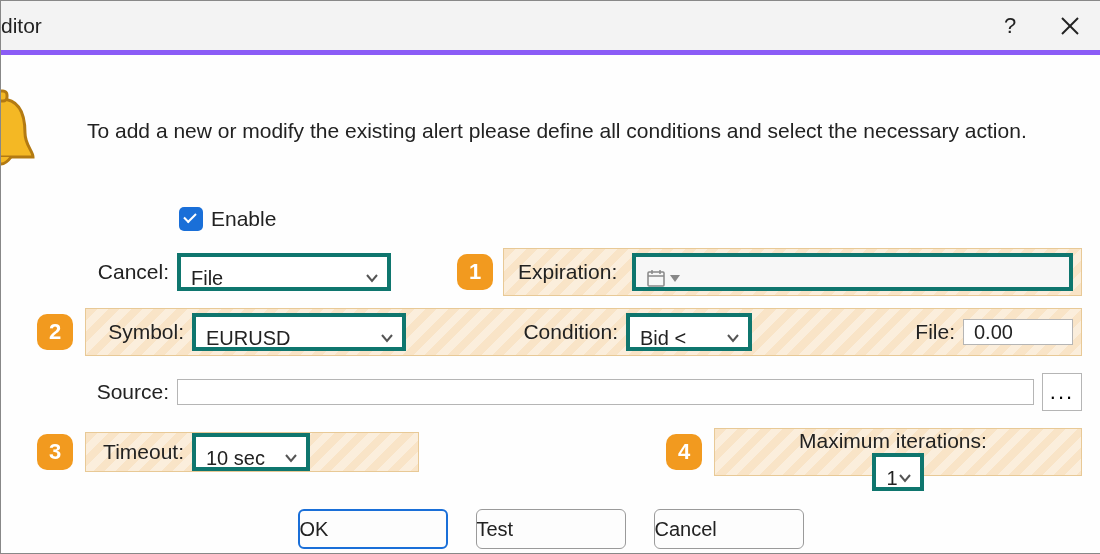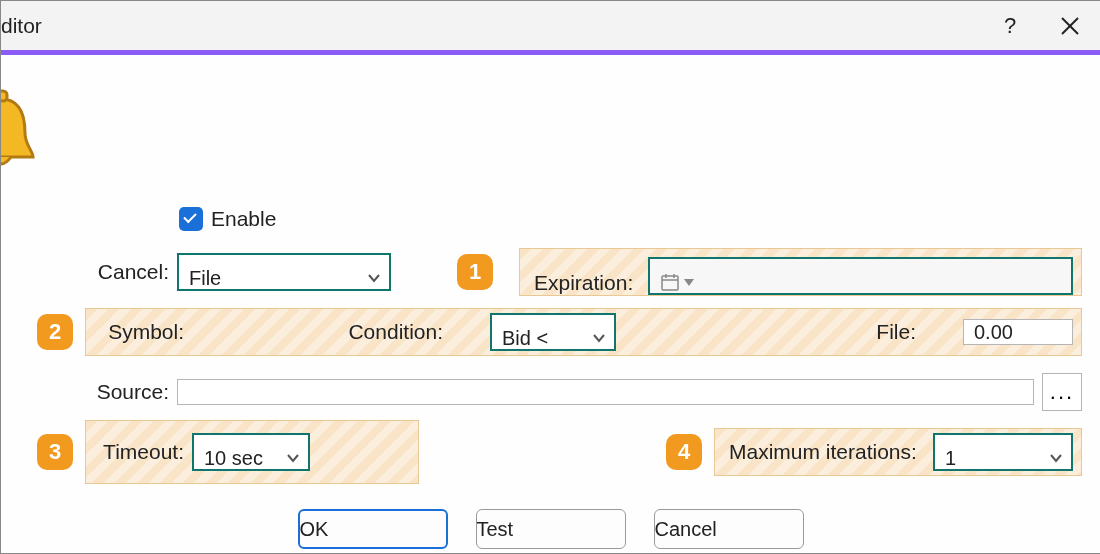--- a/index.html
+++ b/index.html
@@ -125,21 +125,21 @@
     align-items: center;
     justify-content: center;
     margin: 0 6px;
   }
   
   .combo {
     display: flex;
     align-items: center;
     justify-content: space-between;
     background: #fff;
-    border: 2px solid #0f766e;
+    border: 4px solid #0f766e;
     height: 38px;
     padding: 12px 8px 0 10px;
     font-size: 20px;
     color: #222;
   }
   .combo.disabled { color: #888; background:#f7f7f7; }
   .chev { width:14px; height:14px; }
   .chev svg { width:14px; height:14px; display:block; }
   
   .sq {
@@ -216,20 +216,21 @@
 </div>
 
 <div class="header-row">
   <div class="bell-wrap">
     <svg width="80" height="90" viewBox="0 0 80 90">
       <path d="M40 10 C 20 10 16 28 16 44 C 16 56 8 62 8 68 L 72 68 C 72 62 64 56 64 44 C 64 28 60 10 40 10 Z" fill="#f4b824" stroke="#b37a12" stroke-width="3"></path>
       <path d="M30 68 Q 40 82 50 68" fill="#f4b824" stroke="#b37a12" stroke-width="3"></path>
       <rect x="34" y="2" width="12" height="10" rx="4" fill="#f4b824" stroke="#b37a12" stroke-width="3"></rect>
     </svg>
   </div>
+  <div class="instruction">To add a new or modify the existing alert please define all conditions and select the necessary action.</div>
 </div>
 
 <div class="enable-row">
   <div class="chk"></div>
   <span>Enable</span>
 </div>
 
 <div class="form-area">
 
   <div class="row">
@@ -238,41 +239,49 @@
     <div class="combo" style="width:214px">
       <span>File</span>
       <span class="chev">
         <svg viewBox="0 0 14 14">
             <polyline points="2,4 7,10 12,4" fill="none" stroke="#555" stroke-width="2"></polyline>
           </svg>
       </span>
     </div>
     <div style="width:60px"></div>
     <div class="callout">1</div>
-    <div class="stripe" style="flex:1; height:48px; display:flex; align-items:flex-end; margin-left:20px; padding:0 8px;">
+    <div class="stripe" style="flex:1; height:48px; display:flex; align-items:center; margin-left:4px; padding:0 8px;">
       <div class="lbl" style="width:120px; text-align:left; padding-left:6px">Expiration:</div>
       <div class="combo disabled" style="flex:1">
         <span class="cal-btn">
           <svg viewBox="0 0 20 20">
             <rect x="2" y="4" width="16" height="14" rx="1" fill="none" stroke="#888" stroke-width="1.5"></rect>
             <line x1="2" y1="8" x2="18" y2="8" stroke="#888" stroke-width="1.5"></line>
             <line x1="6" y1="2" x2="6" y2="6" stroke="#888" stroke-width="1.5"></line>
             <line x1="14" y1="2" x2="14" y2="6" stroke="#888" stroke-width="1.5"></line>
           </svg>
           <span class="tinytri"></span>
         </span>
       </div>
     </div>
   </div>
 
   <div class="row">
     <div style="width:12px"></div>
     <div class="callout">2</div>
-    <div class="stripe" style="flex:1; height:48px; display:flex; align-items:center; padding:0 8px; margin-left:6px;gap:39px;">
+    <div class="stripe" style="flex:1; height:48px; display:flex; align-items:center; padding:0 8px; margin-left:6px;">
       <div class="lbl" style="width:98px">Symbol:</div>
+      <div class="combo" style="width:214px">
+        <span>EURUSD</span>
+        <span class="chev">
+          <svg viewBox="0 0 14 14">
+              <polyline points="2,4 7,10 12,4" fill="none" stroke="#555" stroke-width="2"></polyline>
+            </svg>
+        </span>
+      </div>
       <div class="lbl" style="width:220px">Condition:</div>
       <div class="combo" style="width:126px">
         <span>Bid &lt;</span>
         <span class="chev">
           <svg viewBox="0 0 14 14">
               <polyline points="2,4 7,10 12,4" fill="none" stroke="#555" stroke-width="2"></polyline>
             </svg>
         </span>
       </div>
       <div class="lbl" style="flex:1">File:</div>
@@ -289,34 +298,34 @@
       <span></span>
     </div>
     <div class="ellipsis-btn">
       <span>...</span>
     </div>
   </div>
 
   <div class="row">
     <div style="width:12px"></div>
     <div class="callout">3</div>
-    <div class="stripe" style="width:334px; height:64px; display:flex; align-items:center; padding:0 8px; margin-left:6px;">
+    <div class="stripe" style="width:334px; height:40px; display:flex; align-items:center; padding:0 8px; margin-left:6px;">
       <div class="lbl" style="width:98px">Timeout:</div>
       <div class="combo" style="width:118px">
         <span>10 sec</span>
         <span class="chev">
           <svg viewBox="0 0 14 14">
               <polyline points="2,4 7,10 12,4" fill="none" stroke="#555" stroke-width="2"></polyline>
             </svg>
         </span>
       </div>
     </div>
     <div style="flex:1"></div>
     <div class="callout">4</div>
-    <div class="stripe" style="width:368px; height:48px; display:flex; align-items:center; padding:0 8px; margin-left:6px;">
+    <div class="stripe" style="width:368px; height:48px; display:flex; align-items:center; padding:0 8px; margin-left:6px;flex-direction:column;">
       <div class="lbl" style="width:210px; text-align:left; padding-left:6px">Maximum iterations:</div>
       <div class="combo" style="flex:1">
         <span>1</span>
         <span class="chev">
           <svg viewBox="0 0 14 14">
               <polyline points="2,4 7,10 12,4" fill="none" stroke="#555" stroke-width="2"></polyline>
             </svg>
         </span>
       </div>
     </div>

